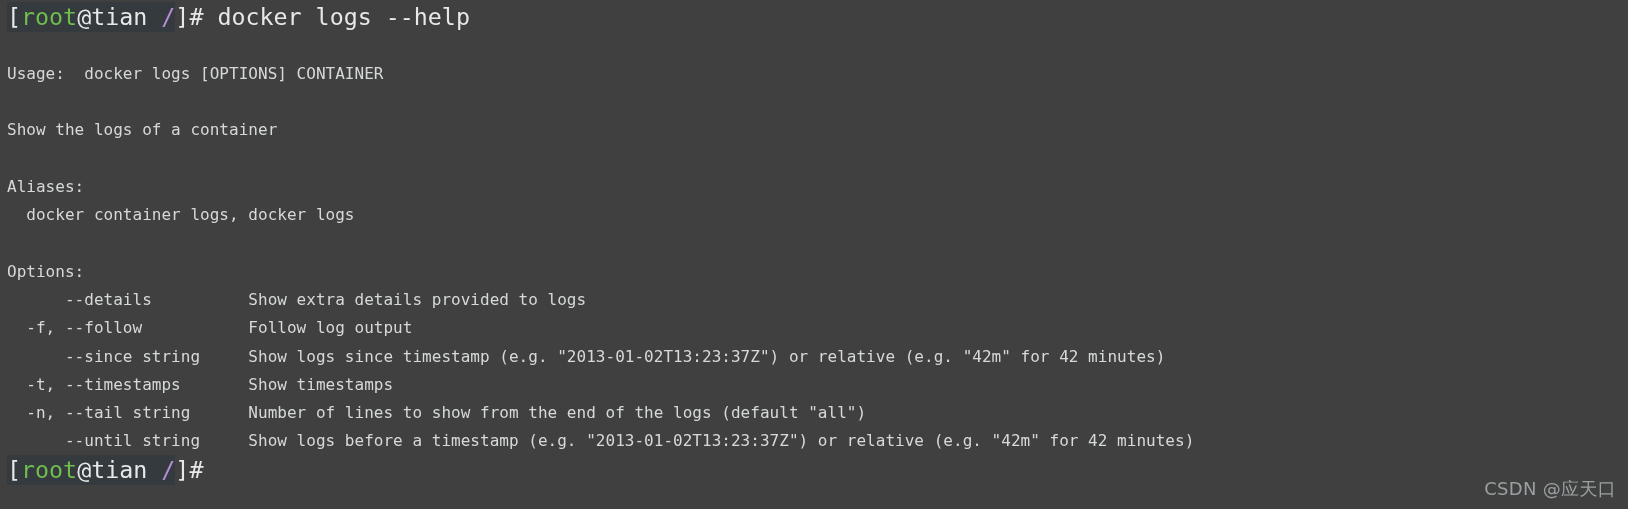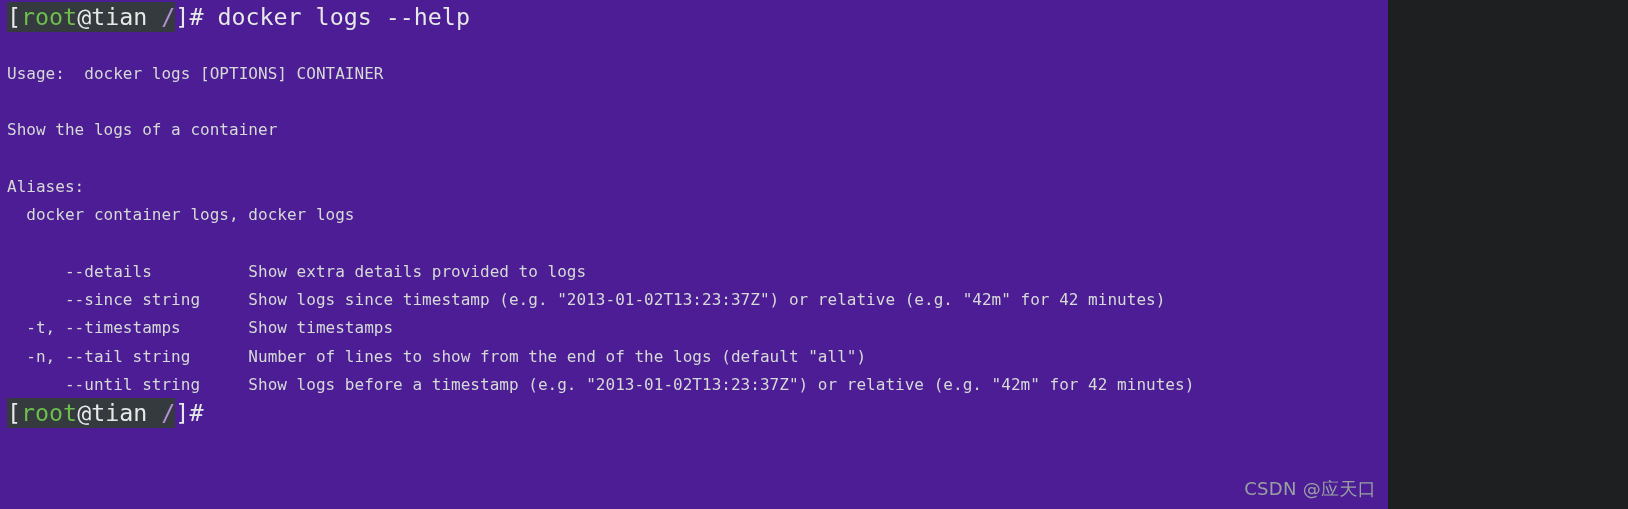--- a/index.html
+++ b/index.html
@@ -9,23 +9,23 @@
   }
   body {
     width: 1628px;
     height: 509px;
     overflow: hidden;
     font-family: "DejaVu Sans Mono", "Liberation Mono", monospace;
   }
 
   #terminal {
     position: relative;
-    width: 1388px;
+    width: 1628px;
     height: 509px;
-    background: #4c1d95;
+    background: #404040;
     box-sizing: border-box;
     overflow: hidden;
   }
 
   
   .clipped-row {
     position: absolute;
     top: -22px;
     left: 0;
     width: 100%;
@@ -104,21 +104,23 @@
     <div class="prompt-line"><span class="prompt-block"><span class="p-bracket">[</span><span class="p-user">root</span><span class="p-at">@</span><span class="p-host">tian</span><span class="p-tail"> </span><span class="p-path">/</span></span><span class="p-tail">]</span><span class="p-tail"># </span><span class="cmd">docker logs --help</span></div>
 
     <div class="line blank"></div>
     <div class="line">Usage:  docker logs [OPTIONS] CONTAINER</div>
     <div class="line blank"></div>
     <div class="line">Show the logs of a container</div>
     <div class="line blank"></div>
     <div class="line">Aliases:</div>
     <div class="line">  docker container logs, docker logs</div>
     <div class="line blank"></div>
+    <div class="line">Options:</div>
     <div class="line">      --details          Show extra details provided to logs</div>
+    <div class="line">  -f, --follow           Follow log output</div>
     <div class="line">      --since string     Show logs since timestamp (e.g. "2013-01-02T13:23:37Z") or relative (e.g. "42m" for 42 minutes)</div>
     <div class="line">  -t, --timestamps       Show timestamps</div>
     <div class="line">  -n, --tail string      Number of lines to show from the end of the logs (default "all")</div>
     <div class="line">      --until string     Show logs before a timestamp (e.g. "2013-01-02T13:23:37Z") or relative (e.g. "42m" for 42 minutes)</div>
 
     <div class="prompt-line"><span class="prompt-block"><span class="p-bracket">[</span><span class="p-user">root</span><span class="p-at">@</span><span class="p-host">tian</span><span class="p-tail"> </span><span class="p-path">/</span></span><span class="p-tail">]</span><span class="p-tail"># </span></div>
 
   </div>
 
   <div class="watermark">CSDN @应天口</div>

